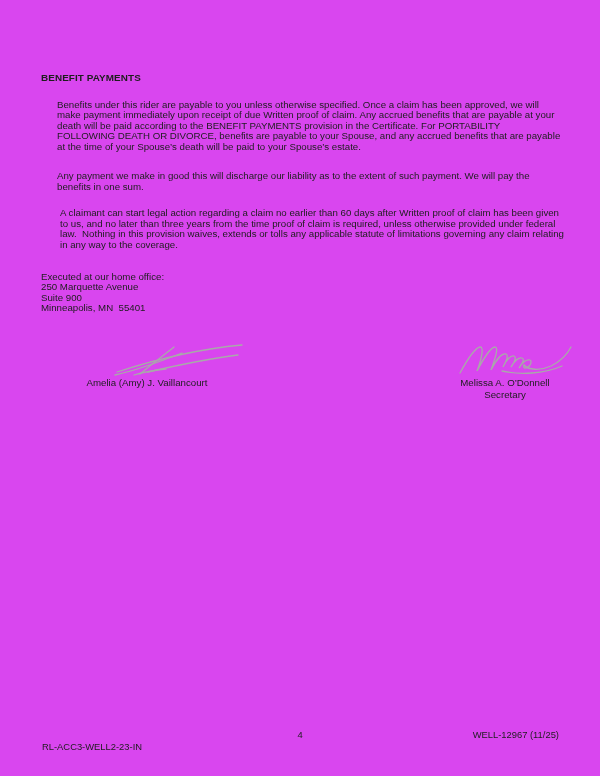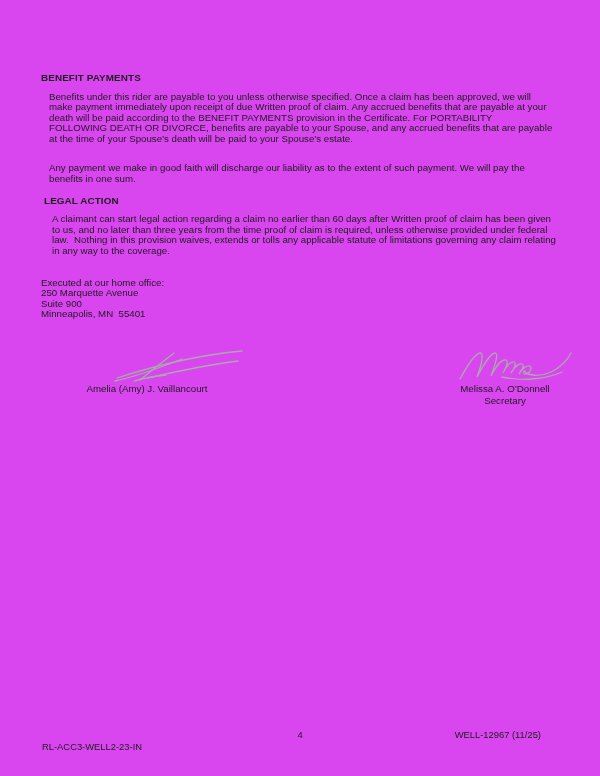--- a/index.html
+++ b/index.html
@@ -16,21 +16,21 @@
     font-size:9.7px;
     line-height:10.5px;
   }
   .heading{
     font-weight:bold;
     font-size:9.9px;
     letter-spacing:.1px;
     margin:0 0 2px 0;
   }
   .para{
-    margin:8px;
+    margin:16px;
     white-space:pre-wrap;
   }
   .para-gap{margin-top:19px;}
   .section-legal{margin-left:3px;margin-top:11.5px;}
   .address-block{
     margin-top:21.5px;
     white-space:pre-wrap;
   }
   .sig-row{
     display:flex;
@@ -50,41 +50,40 @@
   .sig-right-svg{left:36px;}
   .sig-name{margin-top:1px;}
   .footer{
     position:absolute;
     top:730px;left:0;right:0;
     font-size:9.4px;
     line-height:10.5px;
   }
   .footer-left{position:absolute;left:42px;top:12px;}
   .footer-center{position:absolute;left:0;right:0;top:0;text-align:center;}
-  .footer-right{position:absolute;right:59px;top:0;}
+  .footer-right{position:absolute;right:41px;top:0;}
 </style>
 </head>
 <body>
 
 <div class="page">
   <div class="content">
 
     <div class="section">
       <div class="heading">BENEFIT PAYMENTS</div>
       <p class="para">Benefits under this rider are payable to you unless otherwise specified. Once a claim has been approved, we will
 make payment immediately upon receipt of due Written proof of claim. Any accrued benefits that are payable at your
 death will be paid according to the BENEFIT PAYMENTS provision in the Certificate. For PORTABILITY
 FOLLOWING DEATH OR DIVORCE, benefits are payable to your Spouse, and any accrued benefits that are payable
 at the time of your Spouse’s death will be paid to your Spouse’s estate.</p>
-      <p class="para para-gap">Any payment we make in good faith will discharge our liability as to the extent of such payment. We will pay the
+      <p class="para para-gap">Any payment we make in good this will discharge our liability as to the extent of such payment. We will pay the
 benefits in one sum.</p>
     </div>
 
     <div class="section section-legal">
-      <div class="heading">LEGAL ACTION</div>
       <p class="para">A claimant can start legal action regarding a claim no earlier than 60 days after Written proof of claim has been given
 to us, and no later than three years from the time proof of claim is required, unless otherwise provided under federal
 law.  Nothing in this provision waives, extends or tolls any applicable statute of limitations governing any claim relating
 in any way to the coverage.</p>
     </div>
 
     <div class="address-block">Executed at our home office:
 250 Marquette Avenue
 Suite 900
 Minneapolis, MN  55401</div>

